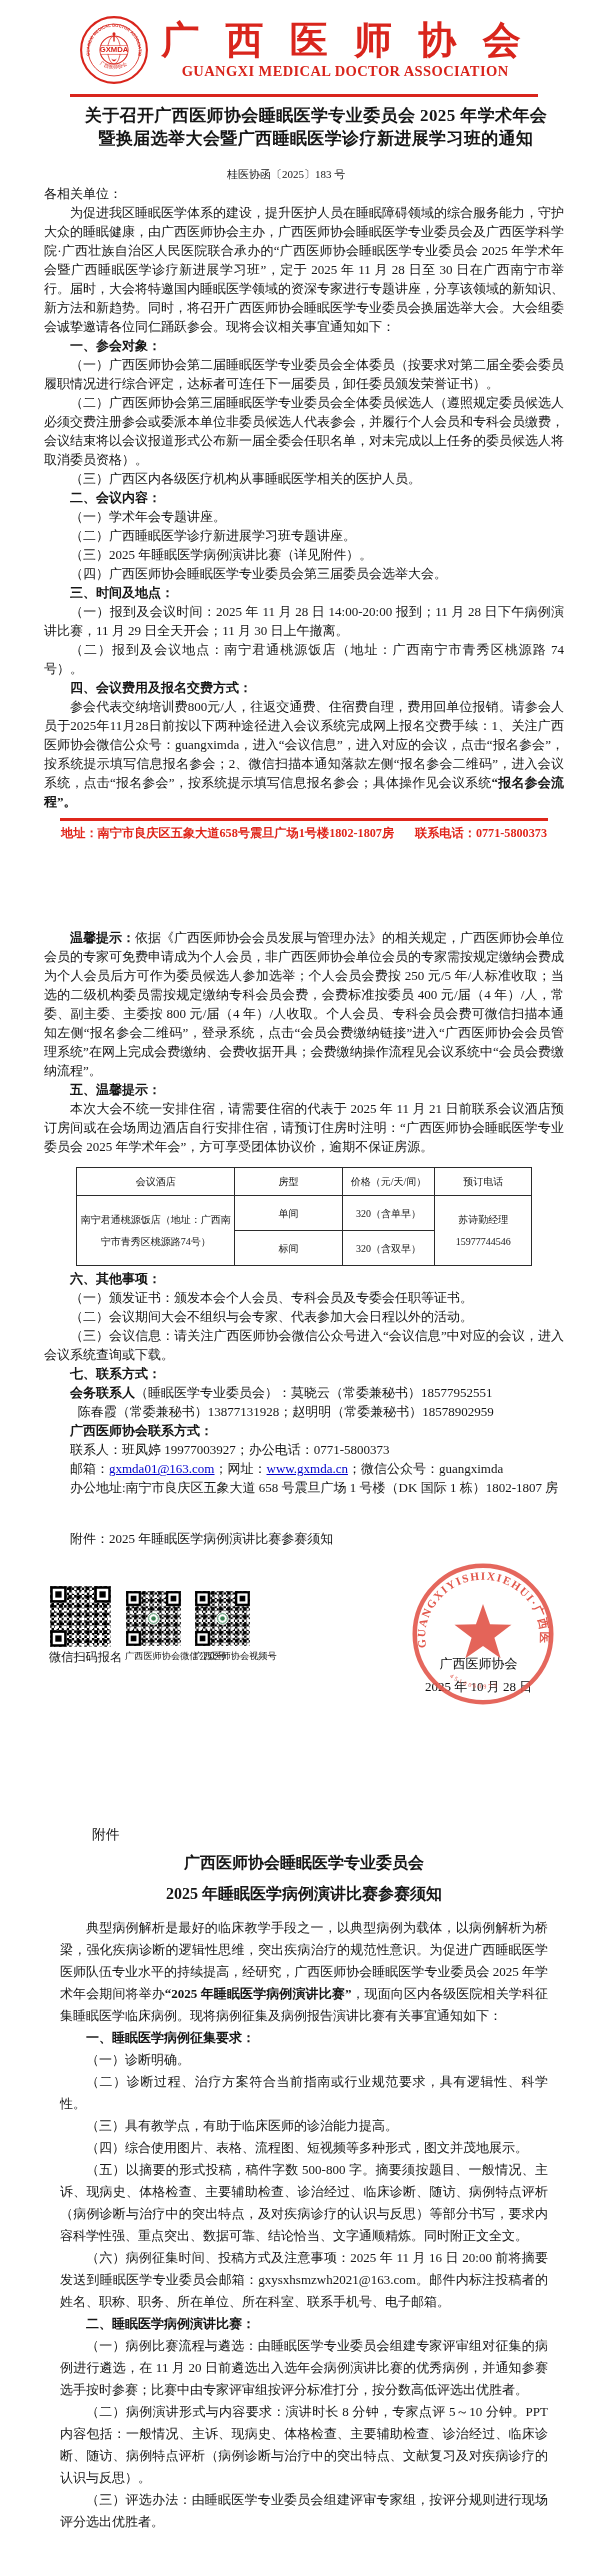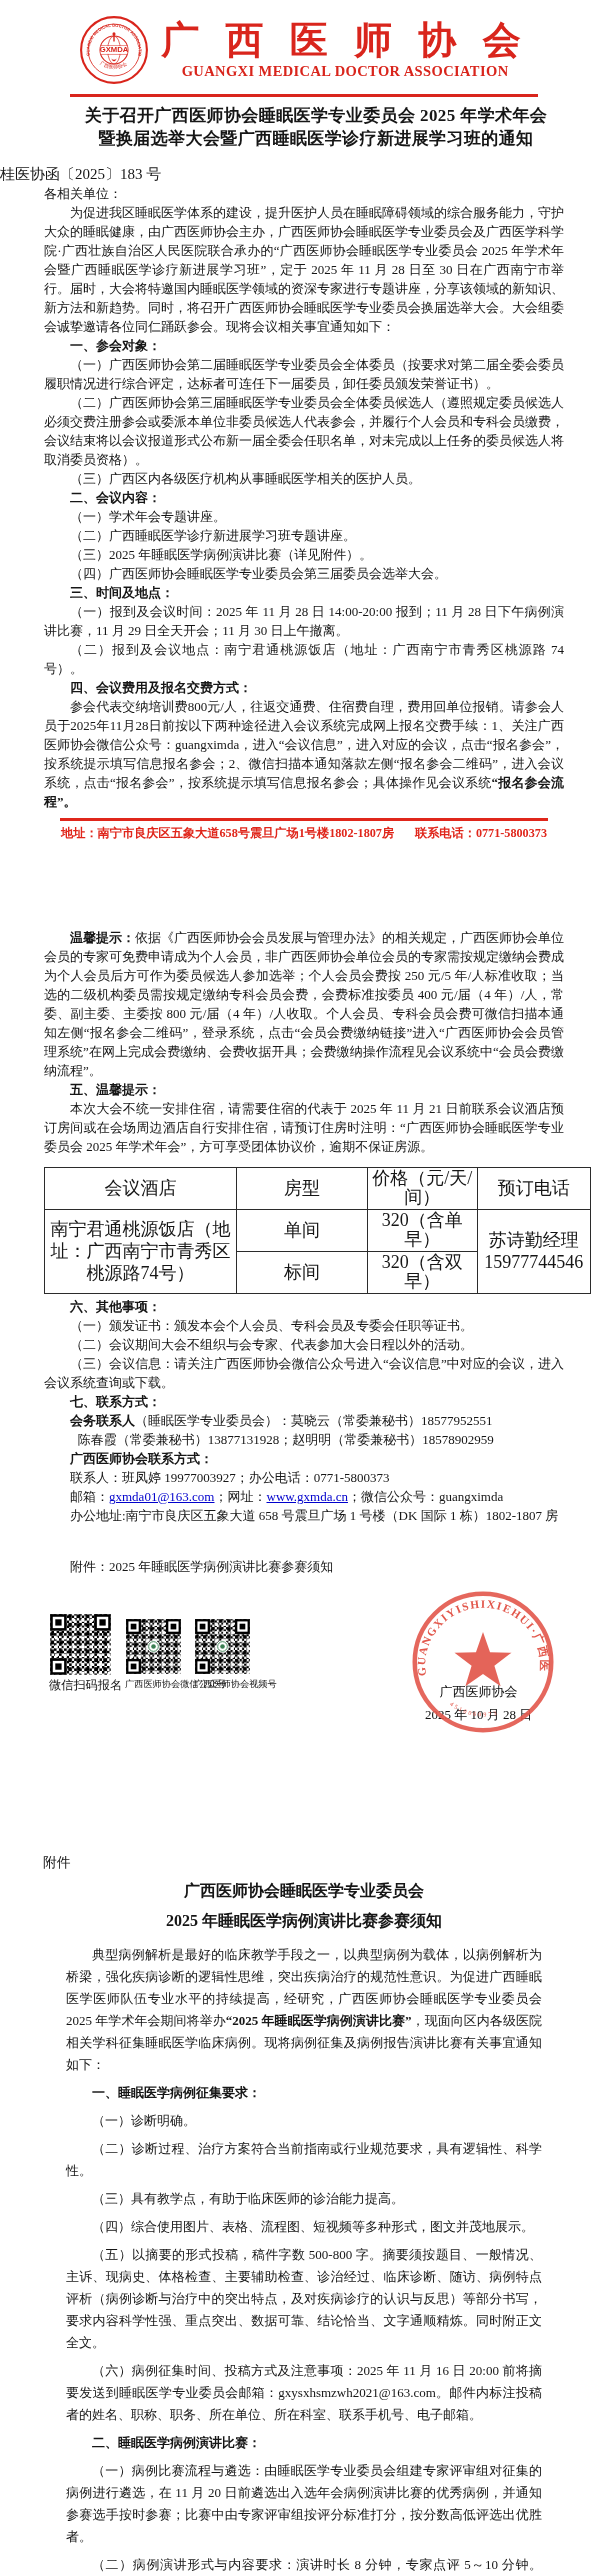--- a/index.html
+++ b/index.html
@@ -4,53 +4,53 @@
 <style>
   html,body{margin:0;padding:0;background:#ffffff;}
   .page{position:relative;width:608px;min-height:2576px;margin:0 auto;background:#fff;
         font-family:"Liberation Serif",serif;color:#161616;overflow:hidden;}
   
   .masthead{display:flex;justify-content:center;align-items:center;gap:12.2px;padding-top:10.7px;height:78px;}
   .org-cn{font-size:38px;font-weight:bold;color:#d9251c;letter-spacing:8.4px;line-height:44px;white-space:nowrap;}
   .org-en{font-size:14.5px;font-weight:bold;color:#d9251c;letter-spacing:0.4px;line-height:18.4px;white-space:nowrap;text-align:center;}
   .red-rule{width:468px;height:3.1px;background:#d9251c;margin:5.4px auto 6.9px auto;}
   .doc-title{font-size:17px;font-weight:bold;text-align:center;line-height:23px;letter-spacing:0.4px;padding-left:24px;}
-  .doc-no{font-size:15px;text-align:left;padding-right:36px;margin-top:15.3px;line-height:19px;}
+  .doc-no{font-size:11px;text-align:center;padding-right:36px;margin-top:15.3px;line-height:19px;}
   
   .content{padding:0 44px;font-size:13px;line-height:19px;text-align:justify;}
   .content p{margin:0;}
   .para{text-indent:2em;}
   .sec-h{font-family:"Liberation Sans",sans-serif;font-weight:bold;text-indent:2em;margin:0;}
   .b{font-weight:bold;}
   a.doclink{color:#0000cc;}
   
   .p1-rule{height:2.3px;background:#e0261b;margin:6.9px 60px 0 60px;}
   .p1-footer{display:flex;justify-content:space-between;padding:4.6px 61px 0 61px;
              color:#e0261b;font-weight:bold;font-size:12.2px;line-height:17px;}
   .page-gap{height:86px;}
   
-  table.hotel{border-collapse:collapse;margin:10.7px auto 3.1px auto;width:547px;font-size:18px;text-align:center;}
+  table.hotel{border-collapse:collapse;margin:10.7px auto 3.1px auto;width:456px;font-size:10px;text-align:center;}
   table.hotel th,table.hotel td{border:1.2px solid #2b2b2b;font-weight:normal;padding:1.5px 3.1px;}
   table.hotel th{height:24.5px;}
   table.hotel td{height:31px;}
   td.hotel-name{width:173px;line-height:22px;text-align:center;}
   td.room{width:115px;} td.price{width:96px;} td.phone{width:95px;line-height:22px;}
   
   .seal-block{position:relative;height:193px;margin-top:10.7px;}
   .qr{position:absolute;text-align:center;}
   .qr svg{display:block;background:#fff;}
   .qr-label{font-size:9.2px;margin-top:3.1px;line-height:12.2px;white-space:nowrap;}
   .qr-label.big{font-size:12.2px;}
   .stamp{position:absolute;left:408px;top:0;width:150px;height:150px;}
   .sign{position:absolute;left:398px;width:161px;text-align:center;font-size:13px;line-height:19px;color:#111;}
   .sign-org{top:95px;} .sign-date{top:118px;}
   
   .att{padding:0 60px;font-size:13px;line-height:22px;text-align:justify;}
-  .att p{margin:6px;}
-  .att-label{margin-top:73px;padding-left:43px;font-size:13.8px;line-height:20px;}
+  .att p{margin:0;}
+  .att-label{margin-top:73px;padding-left:92px;font-size:13.8px;line-height:20px;}
   .att-title{font-size:16px;font-weight:bold;text-align:center;line-height:24.5px;margin-top:6.1px;}
   .att .sec-h{line-height:22px;}
 </style>
 </head>
 <body>
 
 <svg width="0" height="0" style="position:absolute" aria-hidden="true">
   <defs>
     <pattern id="qr-a" width="8" height="8" patternUnits="userSpaceOnUse">
       <rect width="4" height="4" fill="#000"></rect>

